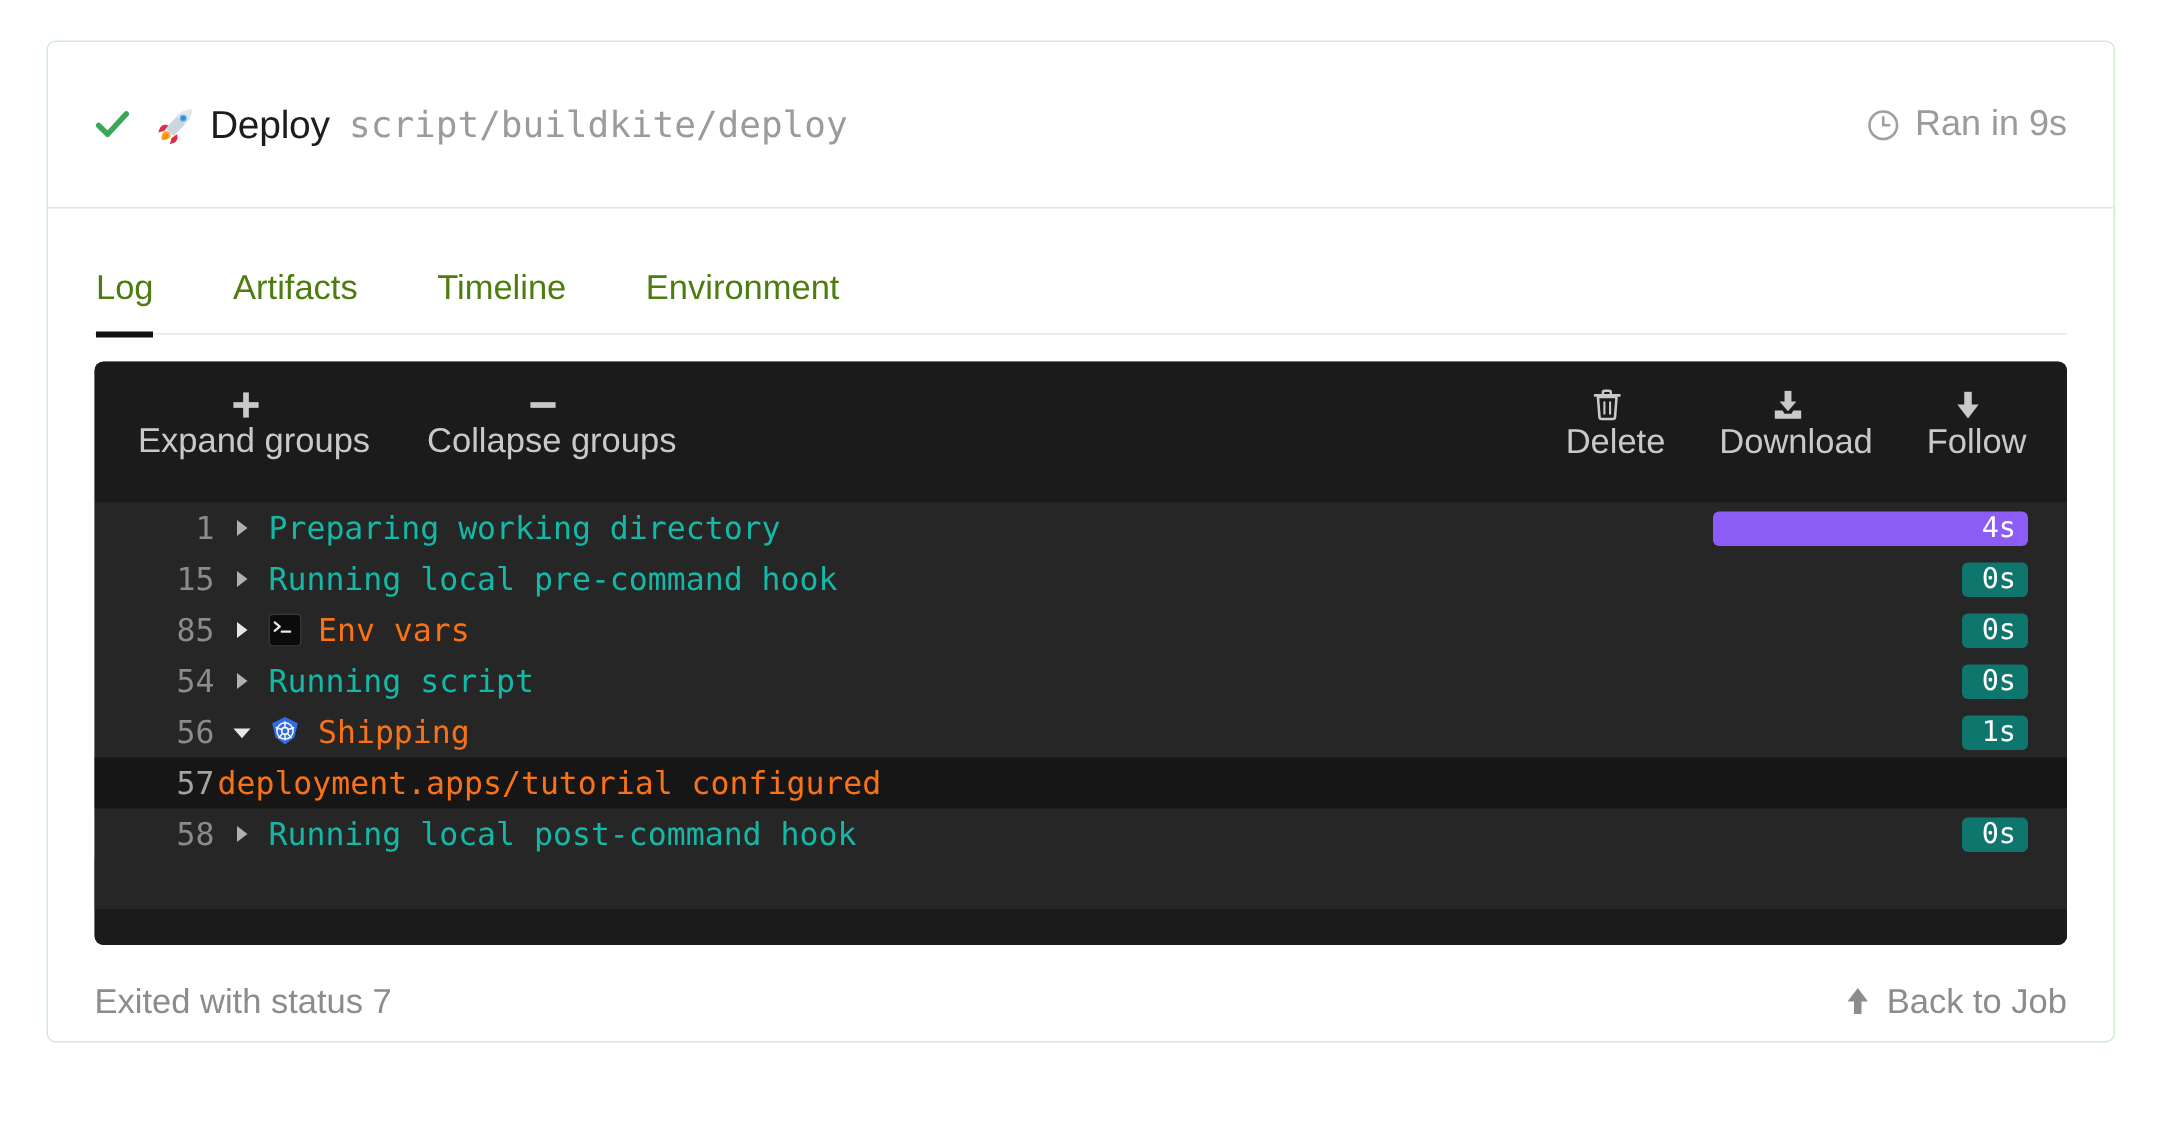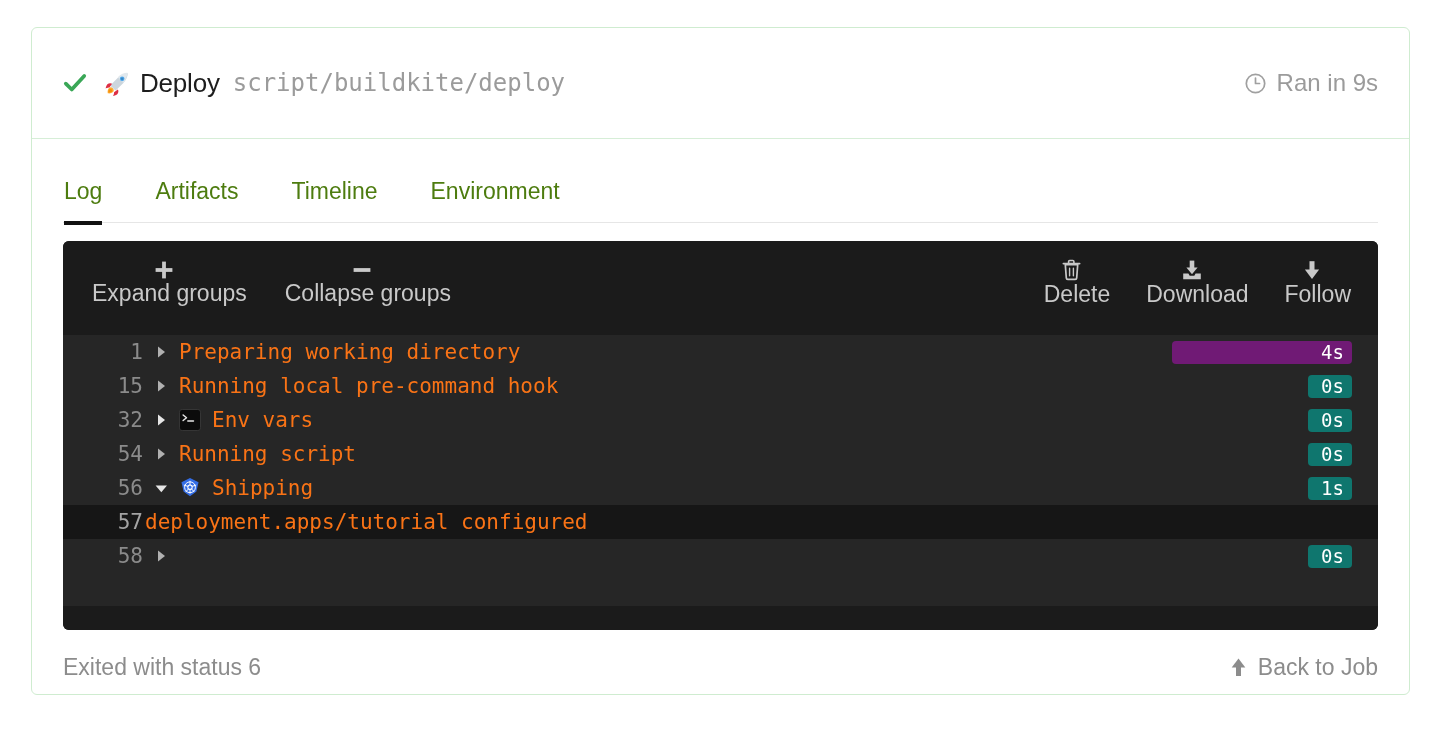--- a/index.html
+++ b/index.html
@@ -137,43 +137,43 @@
     width: 36px; flex: 0 0 36px;
     display: flex; align-items: center; justify-content: center;
   }
   .tri svg { display: block; }
   .grp-ico {
     width: 22px; height: 22px;
     margin-right: 11px;
     flex: 0 0 22px;
     display: block;
   }
-  .row-text { color: #f97316; white-space: nowrap; display: flex; align-items: center; }
+  .row-text { color: #14b8a6; white-space: nowrap; display: flex; align-items: center; }
   .row-text.bright { color: #f97316; }
   .row-text.plain { margin-left: 0; }
   .spacer { flex: 1 1 auto; }
   .dur {
     flex: 0 0 auto;
     margin-right: 26px;
     display: flex; justify-content: flex-end;
   }
   .pill {
     background: #0f766e;
     color: #ffffff;
     font-family: "DejaVu Sans Mono", monospace;
     font-size: 19px;
     border-radius: 4px;
     padding: 2px 8px 3px 8px;
     line-height: 18px;
     text-align: right;
     min-width: 44px;
   }
   .pill.bar {
-    background: #701a75;
-    width: 180px;
+    background: #8b5cf6;
+    width: 210px;
   }
   .log-foot { height: 33px; background: #262626; }
   .log-foot2 { height: 24px; background: #1b1b1b; }
 
   
   .card-footer {
     display: flex;
     align-items: center;
     padding: 0 31px 0 31px;
     height: 74px;
@@ -321,21 +321,21 @@
             </svg>
         </span>
         <span class="row-text">Running local pre-command hook</span>
         <span class="spacer"></span>
         <span class="dur">
           <span class="pill">0s</span>
         </span>
       </div>
 
       <div class="log-row">
-        <span class="ln">32</span>
+        <span class="ln">85</span>
         <span class="tri">
           <svg width="13" height="14" viewBox="0 0 13 14" aria-hidden="true">
               <path d="M3 1.6 10 7 3 12.4z" fill="#e6e6e6"></path>
             </svg>
         </span>
         <svg class="grp-ico" viewBox="0 0 24 24" aria-hidden="true">
           <rect x="0.5" y="0.5" width="23" height="23" rx="3" fill="#0b0b0b" stroke="#3a3a3a" stroke-width="1"></rect>
           <path d="M4.5 6.5 8.2 9.6 4.5 12.6" fill="none" stroke="#e8e8e8" stroke-width="1.6" stroke-linecap="round" stroke-linejoin="round"></path>
           <path d="M9.6 13.2h6.2" stroke="#e8e8e8" stroke-width="1.6" stroke-linecap="round"></path>
         </svg>
@@ -393,34 +393,35 @@
         <span class="spacer"></span>
       </div>
 
       <div class="log-row">
         <span class="ln">58</span>
         <span class="tri">
           <svg width="13" height="14" viewBox="0 0 13 14" aria-hidden="true">
               <path d="M3 1.6 10 7 3 12.4z" fill="#b0b0b0"></path>
             </svg>
         </span>
+        <span class="row-text">Running local post-command hook</span>
         <span class="spacer"></span>
         <span class="dur">
           <span class="pill">0s</span>
         </span>
       </div>
 
       <div class="log-foot"></div>
     </div>
 
     <div class="log-foot2"></div>
   </div>
 
   <div class="card-footer">
-    <span class="exit-text">Exited with status 6</span>
+    <span class="exit-text">Exited with status 7</span>
     <div class="back-btn">
       <span class="tb-ico">
         <svg width="21" height="21" viewBox="0 0 21 21" aria-hidden="true">
           <rect x="8" y="8" width="5" height="11" fill="#8c8c8c"></rect>
           <path d="M10.5 1.6 17.3 10.6H3.7z" fill="#8c8c8c"></path>
         </svg>
       </span>
       <span>Back to Job</span>
     </div>
   </div>

